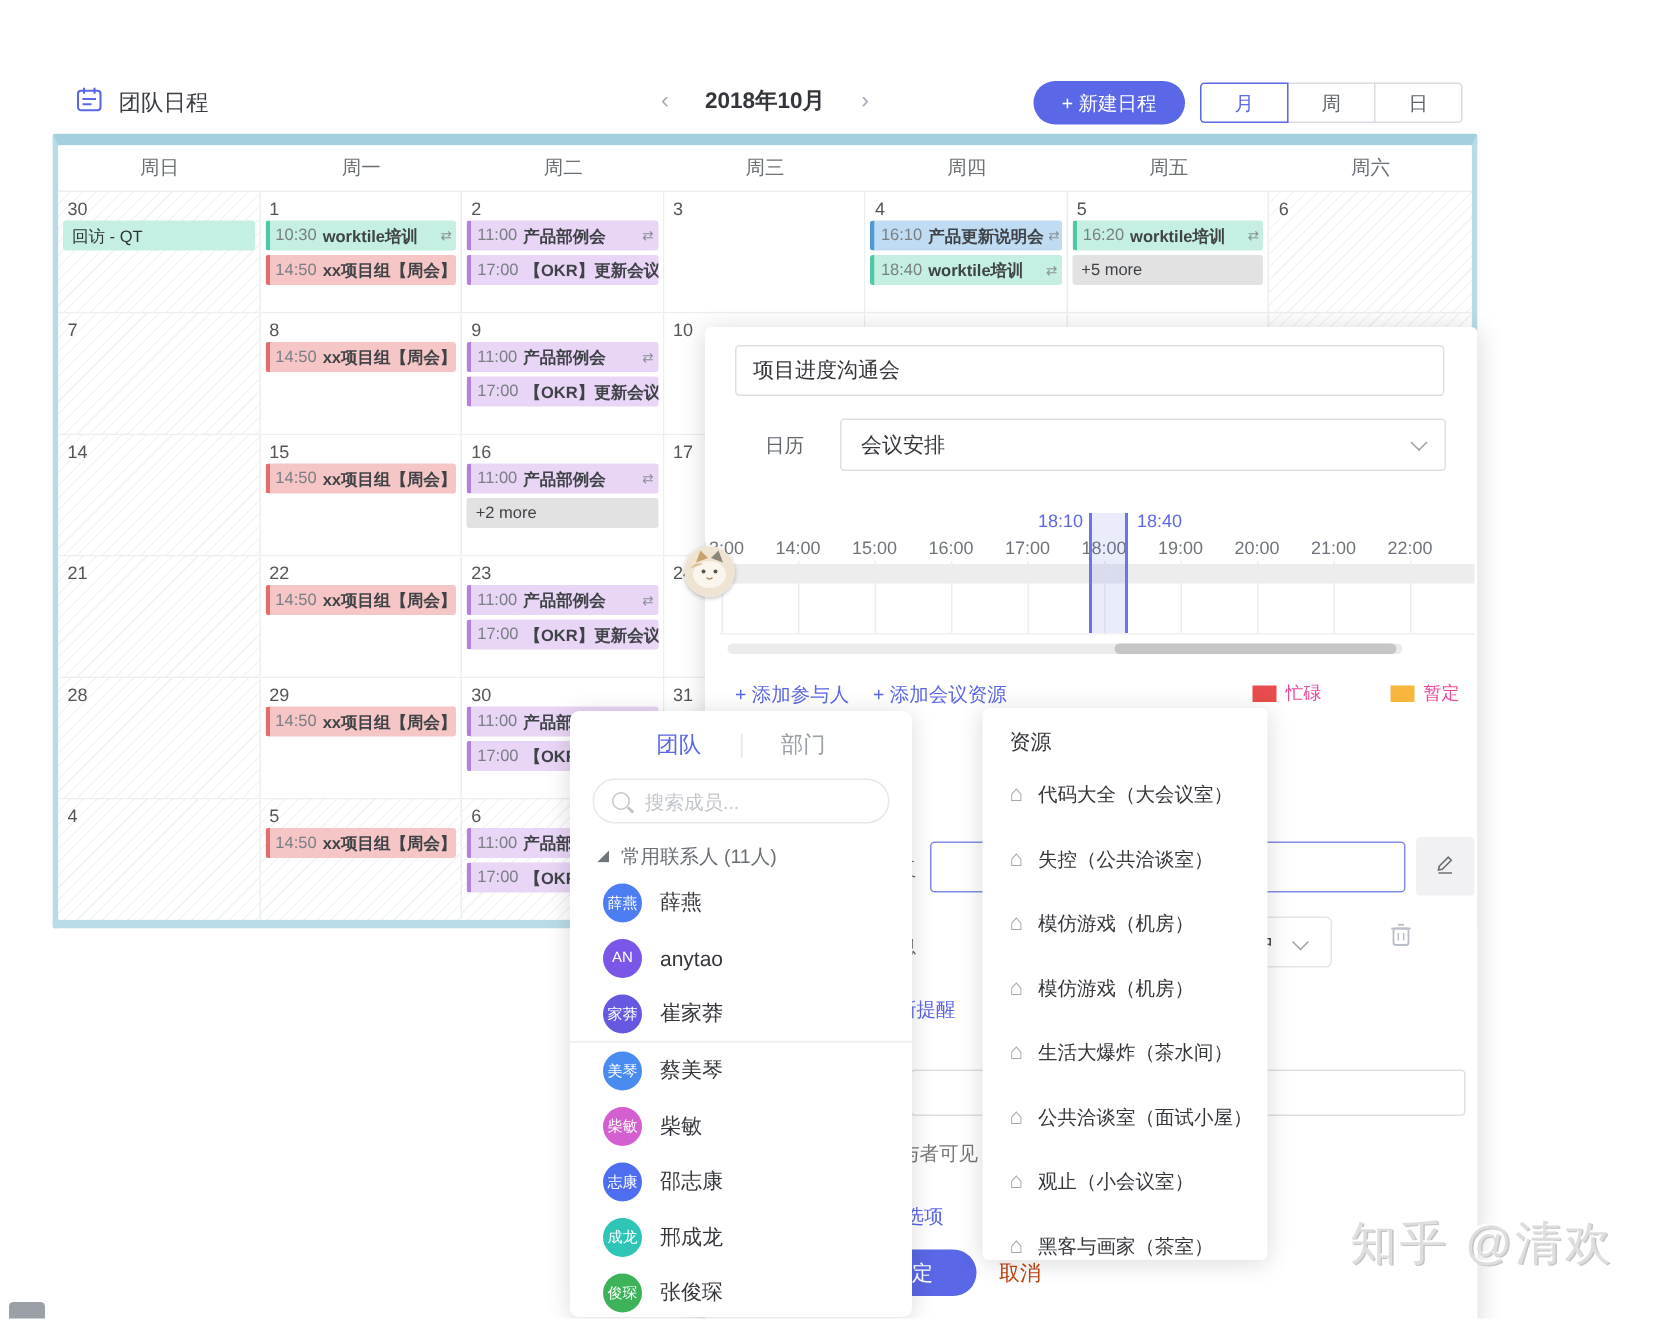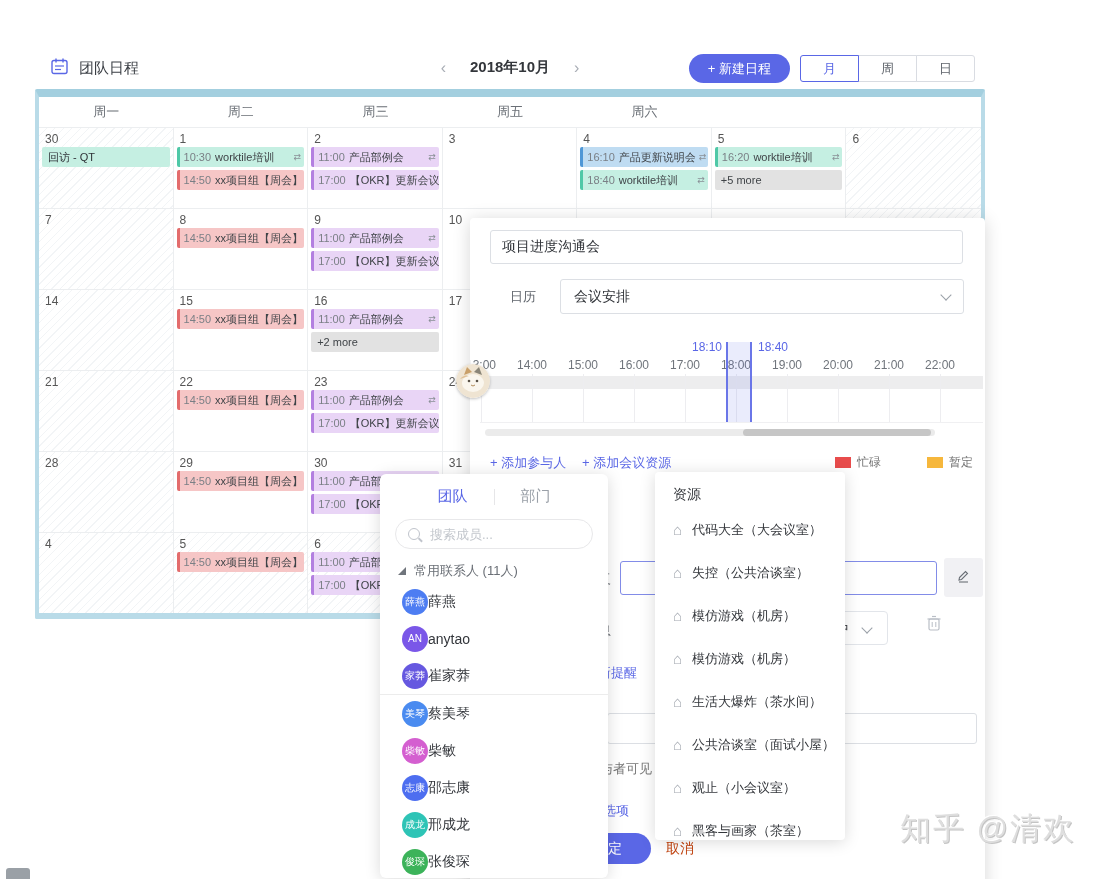--- a/index.html
+++ b/index.html
@@ -30,21 +30,21 @@
   .wd{display:flex;align-items:center;justify-content:center;font-size:13px;color:#6a6f76;}
   .wrow{display:grid;grid-template-columns:repeat(7,1fr);height:80px;border-bottom:1px solid #eceef0;}
   .wrow:last-child{border-bottom:none;}
   .cell{border-right:1px solid #eceef0;padding:1px 2px;overflow:hidden;position:relative;background:#fff;}
   .cell:last-child{border-right:none;}
   .cell.hatch{background:repeating-linear-gradient(135deg,#fff 0 5px,rgba(176,190,202,.16) 5px 6px);}
   .dnum{font-size:12px;color:#555;padding:3px 4px 3px;height:12px;}
   .ev{height:20px;margin:0 1px 3px;border-radius:2px;display:flex;align-items:center;font-size:11px;
       padding:0 3px 0 4px;white-space:nowrap;overflow:hidden;box-sizing:border-box;}
   .ev .ev-t{color:#7a7f85;margin-right:4px;}
-  .ev .ev-n{color:#3f4347;}
+  .ev .ev-n{color:#3f4347;font-weight:bold;}
   .ev .ev-r{margin-left:auto;color:#8a9097;font-size:9px;padding-left:3px;}
   .ev.more{background:#e2e2e2;color:#3f4347;padding-left:6px;}
   .ev.block{color:#2f3338;padding-left:6px;}
 
   
   .dialog{position:absolute;left:470px;top:218px;width:515px;height:819px;background:#fff;border-radius:4px;
           box-shadow:0 2px 18px rgba(0,0,0,.16);z-index:5;}
   .dlg-title{position:absolute;left:20px;top:12px;width:473px;height:34px;border:1px solid #dcdfe4;border-radius:3px;
              font-size:14px;color:#33363b;padding:0 11px;box-sizing:border-box;font-family:inherit;outline:none;background:#fff;}
   .field-label{position:absolute;left:40px;top:70px;font-size:13px;color:#60656c;}
@@ -61,21 +61,21 @@
   .tl-bottomline{position:absolute;left:10px;right:2px;top:94px;height:1px;background:#f0f0f2;}
   .sel-band{position:absolute;left:256px;width:26px;top:14px;height:80px;background:rgba(96,108,228,.13);
             border-left:2px solid #6a76e8;border-right:2px solid #6a76e8;box-sizing:border-box;z-index:2;}
   .sel-start{position:absolute;left:188px;top:12px;width:64px;text-align:right;font-size:12px;color:#5a67e6;z-index:2;}
   .sel-end{position:absolute;left:288px;top:12px;font-size:12px;color:#5a67e6;z-index:2;}
   .scrollbar{position:absolute;left:15px;top:101px;width:450px;height:7px;border-radius:4px;background:#ebebeb;}
   .scroll-thumb{position:absolute;left:258px;top:0;width:188px;height:7px;border-radius:4px;background:#c6c6c6;}
 
   .add-link{position:absolute;top:236px;font-size:13px;color:#5a67e6;cursor:pointer;}
   .legend{position:absolute;right:12px;top:236px;display:flex;gap:22px;}
-  .lg-item{display:flex;align-items:center;gap:6px;font-size:12px;color:#737373;padding-left:24px;}
+  .lg-item{display:flex;align-items:center;gap:6px;font-size:12px;color:#ec4899;padding-left:24px;}
   .lg-sw{width:16px;height:11px;display:inline-block;}
 
   .frag{position:absolute;font-size:13px;color:#60656c;}
   .frag.link{color:#5a67e6;}
   .input-repeat{position:absolute;left:150px;top:343px;width:317px;height:34px;border:1px solid #828ce8;
                 border-radius:3px;box-sizing:border-box;background:#fff;}
   .pencil-btn{position:absolute;left:474px;top:340px;width:39px;height:39px;background:#f1f1f4;border-radius:3px;
               display:flex;align-items:center;justify-content:center;}
   .dd-box{position:absolute;left:300px;top:393px;width:118px;height:34px;border:1px solid #e2e5ea;border-radius:4px;
           box-sizing:border-box;background:#fff;}
@@ -100,21 +100,21 @@
   .mp-tab-div{width:1px;height:16px;background:#e6e6e8;}
   .mp-search{margin:13px auto 0;width:198px;height:30px;border:1px solid #e8e8ea;border-radius:16px;
              display:flex;align-items:center;padding:0 12px;box-sizing:border-box;gap:8px;}
   .mag{width:10px;height:10px;border:1.5px solid #c0c4cc;border-radius:50%;position:relative;flex:none;}
   .mag::after{content:"";position:absolute;width:5px;height:1.5px;background:#c0c4cc;transform:rotate(45deg);
               right:-4px;bottom:-1px;}
   .mp-search input{border:none;outline:none;flex:1;font-size:13px;color:#666;font-family:inherit;background:transparent;}
   .mp-search input::placeholder{color:#c2c6cc;}
   .mp-section{display:flex;align-items:center;gap:8px;padding:13px 0 3px 18px;font-size:13px;color:#6a6f76;}
   .tri{width:8px;height:8px;background:#70757c;clip-path:polygon(100% 0,100% 100%,0 100%);}
-  .mrow{display:flex;align-items:center;height:37px;padding-left:22px;}
+  .mrow{display:flex;align-items:center;gap:12px;height:37px;padding-left:22px;}
   .mrow.mdiv{border-bottom:1px solid #ececec;}
   .avatar{width:26px;height:26px;border-radius:50%;color:#fff;font-size:10px;display:flex;align-items:center;
           justify-content:center;flex:none;}
   .mname{font-size:14px;color:#33363b;}
 
   
   .resource-popup{position:absolute;left:655px;top:472px;width:190px;height:368px;background:#fff;border-radius:4px;
                   box-shadow:0 2px 16px rgba(0,0,0,.15);z-index:10;overflow:hidden;}
   .rp-title{padding:14px 0 4px 18px;font-size:14px;color:#33363b;}
   .rrow{display:flex;align-items:center;gap:10px;height:43px;padding-left:18px;cursor:pointer;}
@@ -149,23 +149,25 @@
     <button class="new-btn">+ 新建日程</button>
     <div class="view-switcher" id="view-switcher">
         <span class="vtab active">月</span>
         <span class="vtab">周</span>
         <span class="vtab">日</span>
       </div>
   </div>
 
   <div class="cal-frame">
     <div class="weekdays" id="weekdays">
+        <div class="wd">周日</div>
         <div class="wd">周一</div>
         <div class="wd">周二</div>
         <div class="wd">周三</div>
+        <div class="wd">周四</div>
         <div class="wd">周五</div>
         <div class="wd">周六</div>
       </div>
     <div id="cal-grid">
         <div class="wrow">
           <div class="cell hatch">
             <div class="dnum">30</div>
             <div class="ev block" style="background: rgb(197, 239, 226);">回访 - QT</div>
           </div>
           <div class="cell">

